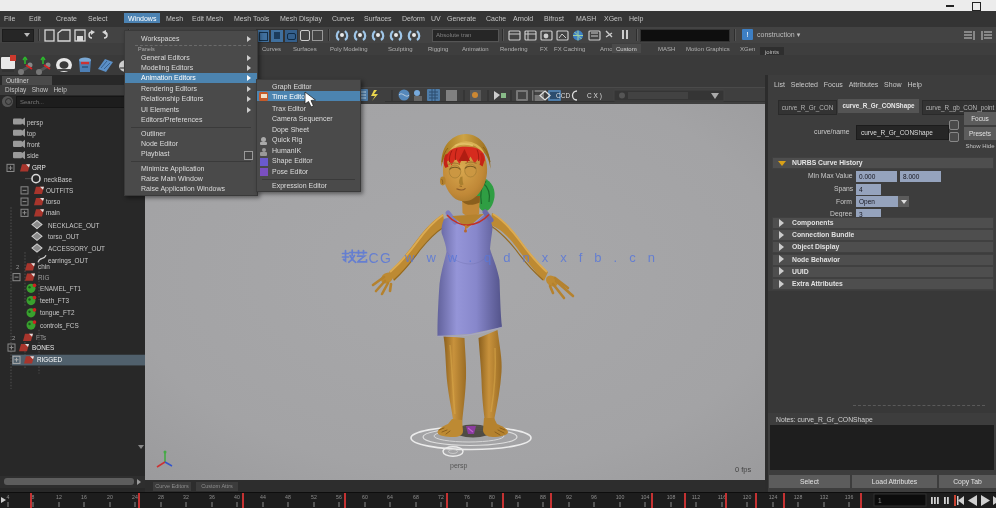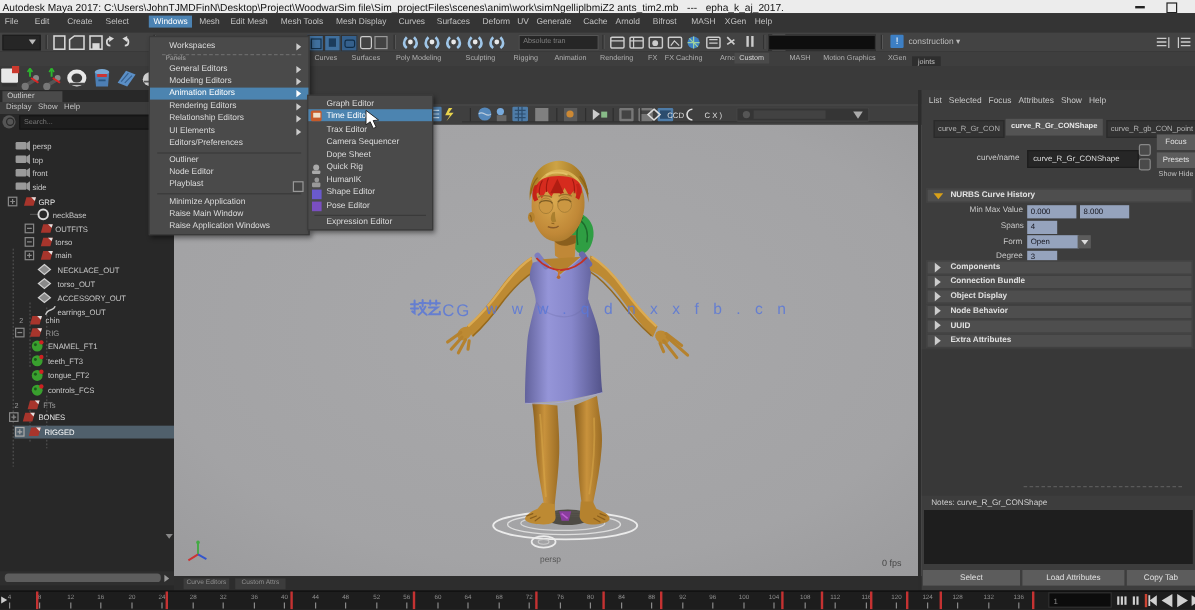--- a/index.html
+++ b/index.html
@@ -7,21 +7,20 @@
        font-family:"Liberation Sans",sans-serif;}
   .abs{position:absolute;}
   #stage{position:relative;width:996px;height:508px;}
   .sep{width:1px;background:#2e2e2e;border-right:1px solid #565656;}
 </style>
 </head>
 <body>
 <div id="stage">
 
   <div class="abs" style="left:0;top:0;width:996px;height:11px;background:#ececec;"></div>
-  <div class="abs" style="left:2px;top:1px;font-size:8.5px;color:#111;white-space:nowrap;letter-spacing:0;">Autodesk Maya 2017: C:\Users\JohnTJMDFinN\Desktop\Project\WoodwarSim file\Sim_projectFiles\scenes\anim\work\simNgelliplbmiZ2 ants_tim2.mb&nbsp;&nbsp;&nbsp;---&nbsp;&nbsp;&nbsp;epha_k_aj_2017.</div>
   <div class="abs" style="left:946px;top:5px;width:8px;height:1.5px;background:#222;"></div>
   <div class="abs" style="left:972px;top:2px;width:7px;height:7px;border:1.2px solid #222;"></div>
 
   <div class="abs" style="left:0;top:11px;width:996px;height:16px;background:#343434;border-bottom:1px solid #2a2a2a;"></div>
   <div id="menubar" class="abs" style="left:0;top:13px;height:12px;width:996px;font-size:7px;color:#c4c4c4;">
       <span class="abs" style="left:4px;top:1.5px;">File</span>
       <span class="abs" style="left:29px;top:1.5px;">Edit</span>
       <span class="abs" style="left:56px;top:1.5px;">Create</span>
       <span class="abs" style="left:88px;top:1.5px;">Select</span>
       <span class="abs" style="left:124px;top:0px;background:#4c83b3;color:#fff;padding:1.5px 4px;">Windows</span>

